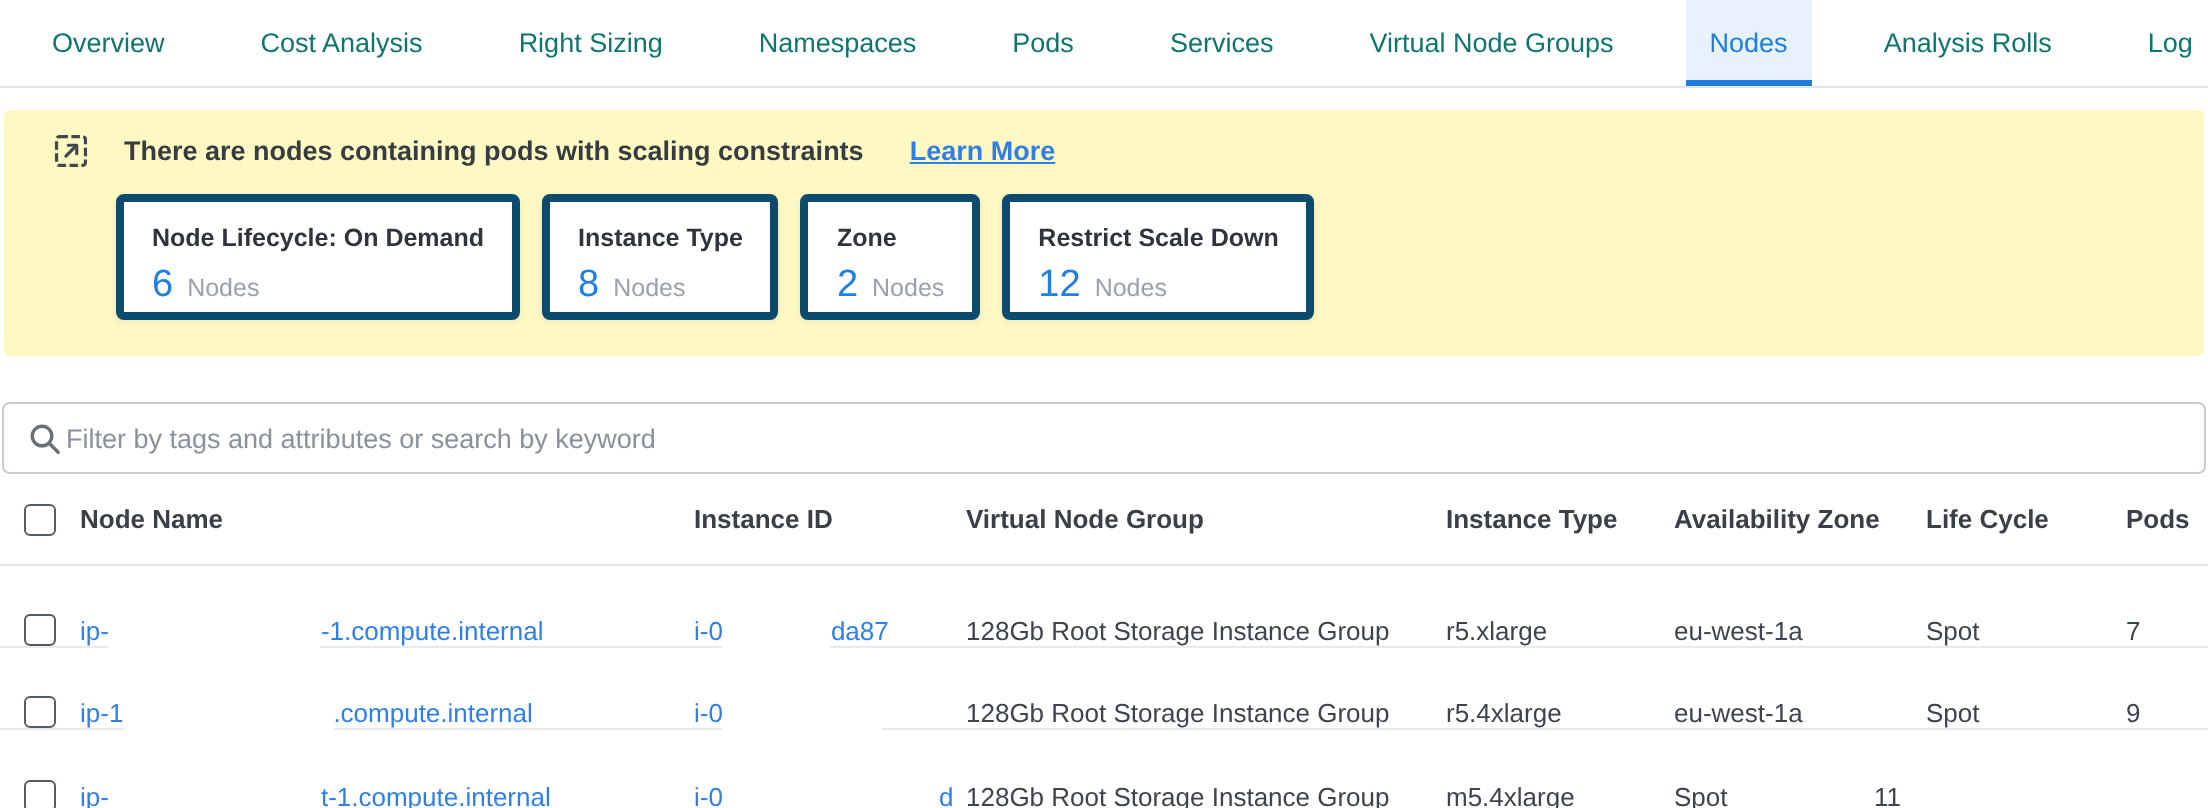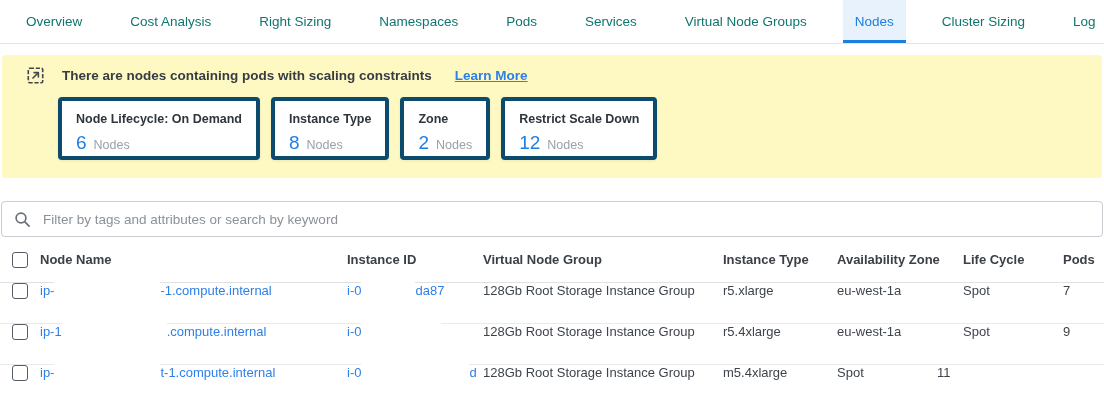--- a/index.html
+++ b/index.html
@@ -49,39 +49,39 @@
   }
   .card-title { font-size: 12.5px; font-weight: bold; color: #2f353b; white-space: nowrap; }
   .card-value { margin-top: 6px; display: flex; align-items: baseline; gap: 7px; }
   .card-count { font-size: 19px; color: #1f7fe3; }
   .card-unit { font-size: 12.5px; color: #9aa1a8; }
 
   
   .filter {
     margin: 23px 1px 0; height: 36px;
     border: 1px solid #c9cdd1; border-radius: 4px;
-    display: flex; align-items: center; gap: 10px; padding: 0 12px;
+    display: flex; align-items: center; padding: 0 12px;
     background: #fff;
   }
   .filter svg { flex: 0 0 auto; }
   .filter input {
     flex: 1; border: none; outline: none;
     font-family: "Liberation Sans", sans-serif;
     font-size: 13.5px; color: #3c4248; background: transparent;
   }
   .filter input::placeholder { color: #8a9198; opacity: 1; }
 
   
   .thead {
     display: flex; align-items: center; height: 46px;
     border-bottom: 1px solid #e2e2e2;
     font-size: 13px; font-weight: bold; color: #3b4046;
   }
   .trow {
-    display: flex; align-items: flex-start; height: 41px;
+    display: flex; align-items: flex-end; height: 41px;
     border-bottom: 1px solid #eaeaea;
     font-size: 13px; color: #3e444b;
     position: relative;
   }
   .trow:last-child { border-bottom: none; }
   .c0 { flex: 0 0 40px; padding-left: 12px; display: flex; align-items: center; }
   .c1 { flex: 0 0 295px; white-space: nowrap; }
   .c2 { flex: 0 0 148px; white-space: nowrap; padding-left: 12px; }
   .c3 { flex: 0 0 240px; white-space: nowrap; }
   .c4 { flex: 0 0 114px; white-space: nowrap; }
@@ -108,21 +108,21 @@
 
 <nav class="tabs">
   <div class="tab">Overview</div>
   <div class="tab">Cost Analysis</div>
   <div class="tab">Right Sizing</div>
   <div class="tab">Namespaces</div>
   <div class="tab">Pods</div>
   <div class="tab">Services</div>
   <div class="tab">Virtual Node Groups</div>
   <div class="tab active">Nodes</div>
-  <div class="tab">Cluster Sizing</div>
+  <div class="tab">Analysis Rolls</div>
   <div class="tab">Log</div>
 </nav>
 
 <section class="banner">
   <div class="banner-head">
     <svg class="banner-icon" viewBox="0 0 16 16" fill="none">
       <rect x="1.2" y="1.2" width="13.6" height="13.6" rx="1.4" stroke="#41474d" stroke-width="1.5" stroke-dasharray="4 1.6"></rect>
       <path d="M6.7 5.3 H10.7 V9.3" stroke="#41474d" stroke-width="1.5" stroke-linecap="round" stroke-linejoin="round"></path>
       <path d="M10.4 5.6 L5.6 10.4" stroke="#41474d" stroke-width="1.5" stroke-linecap="round"></path>
     </svg>

